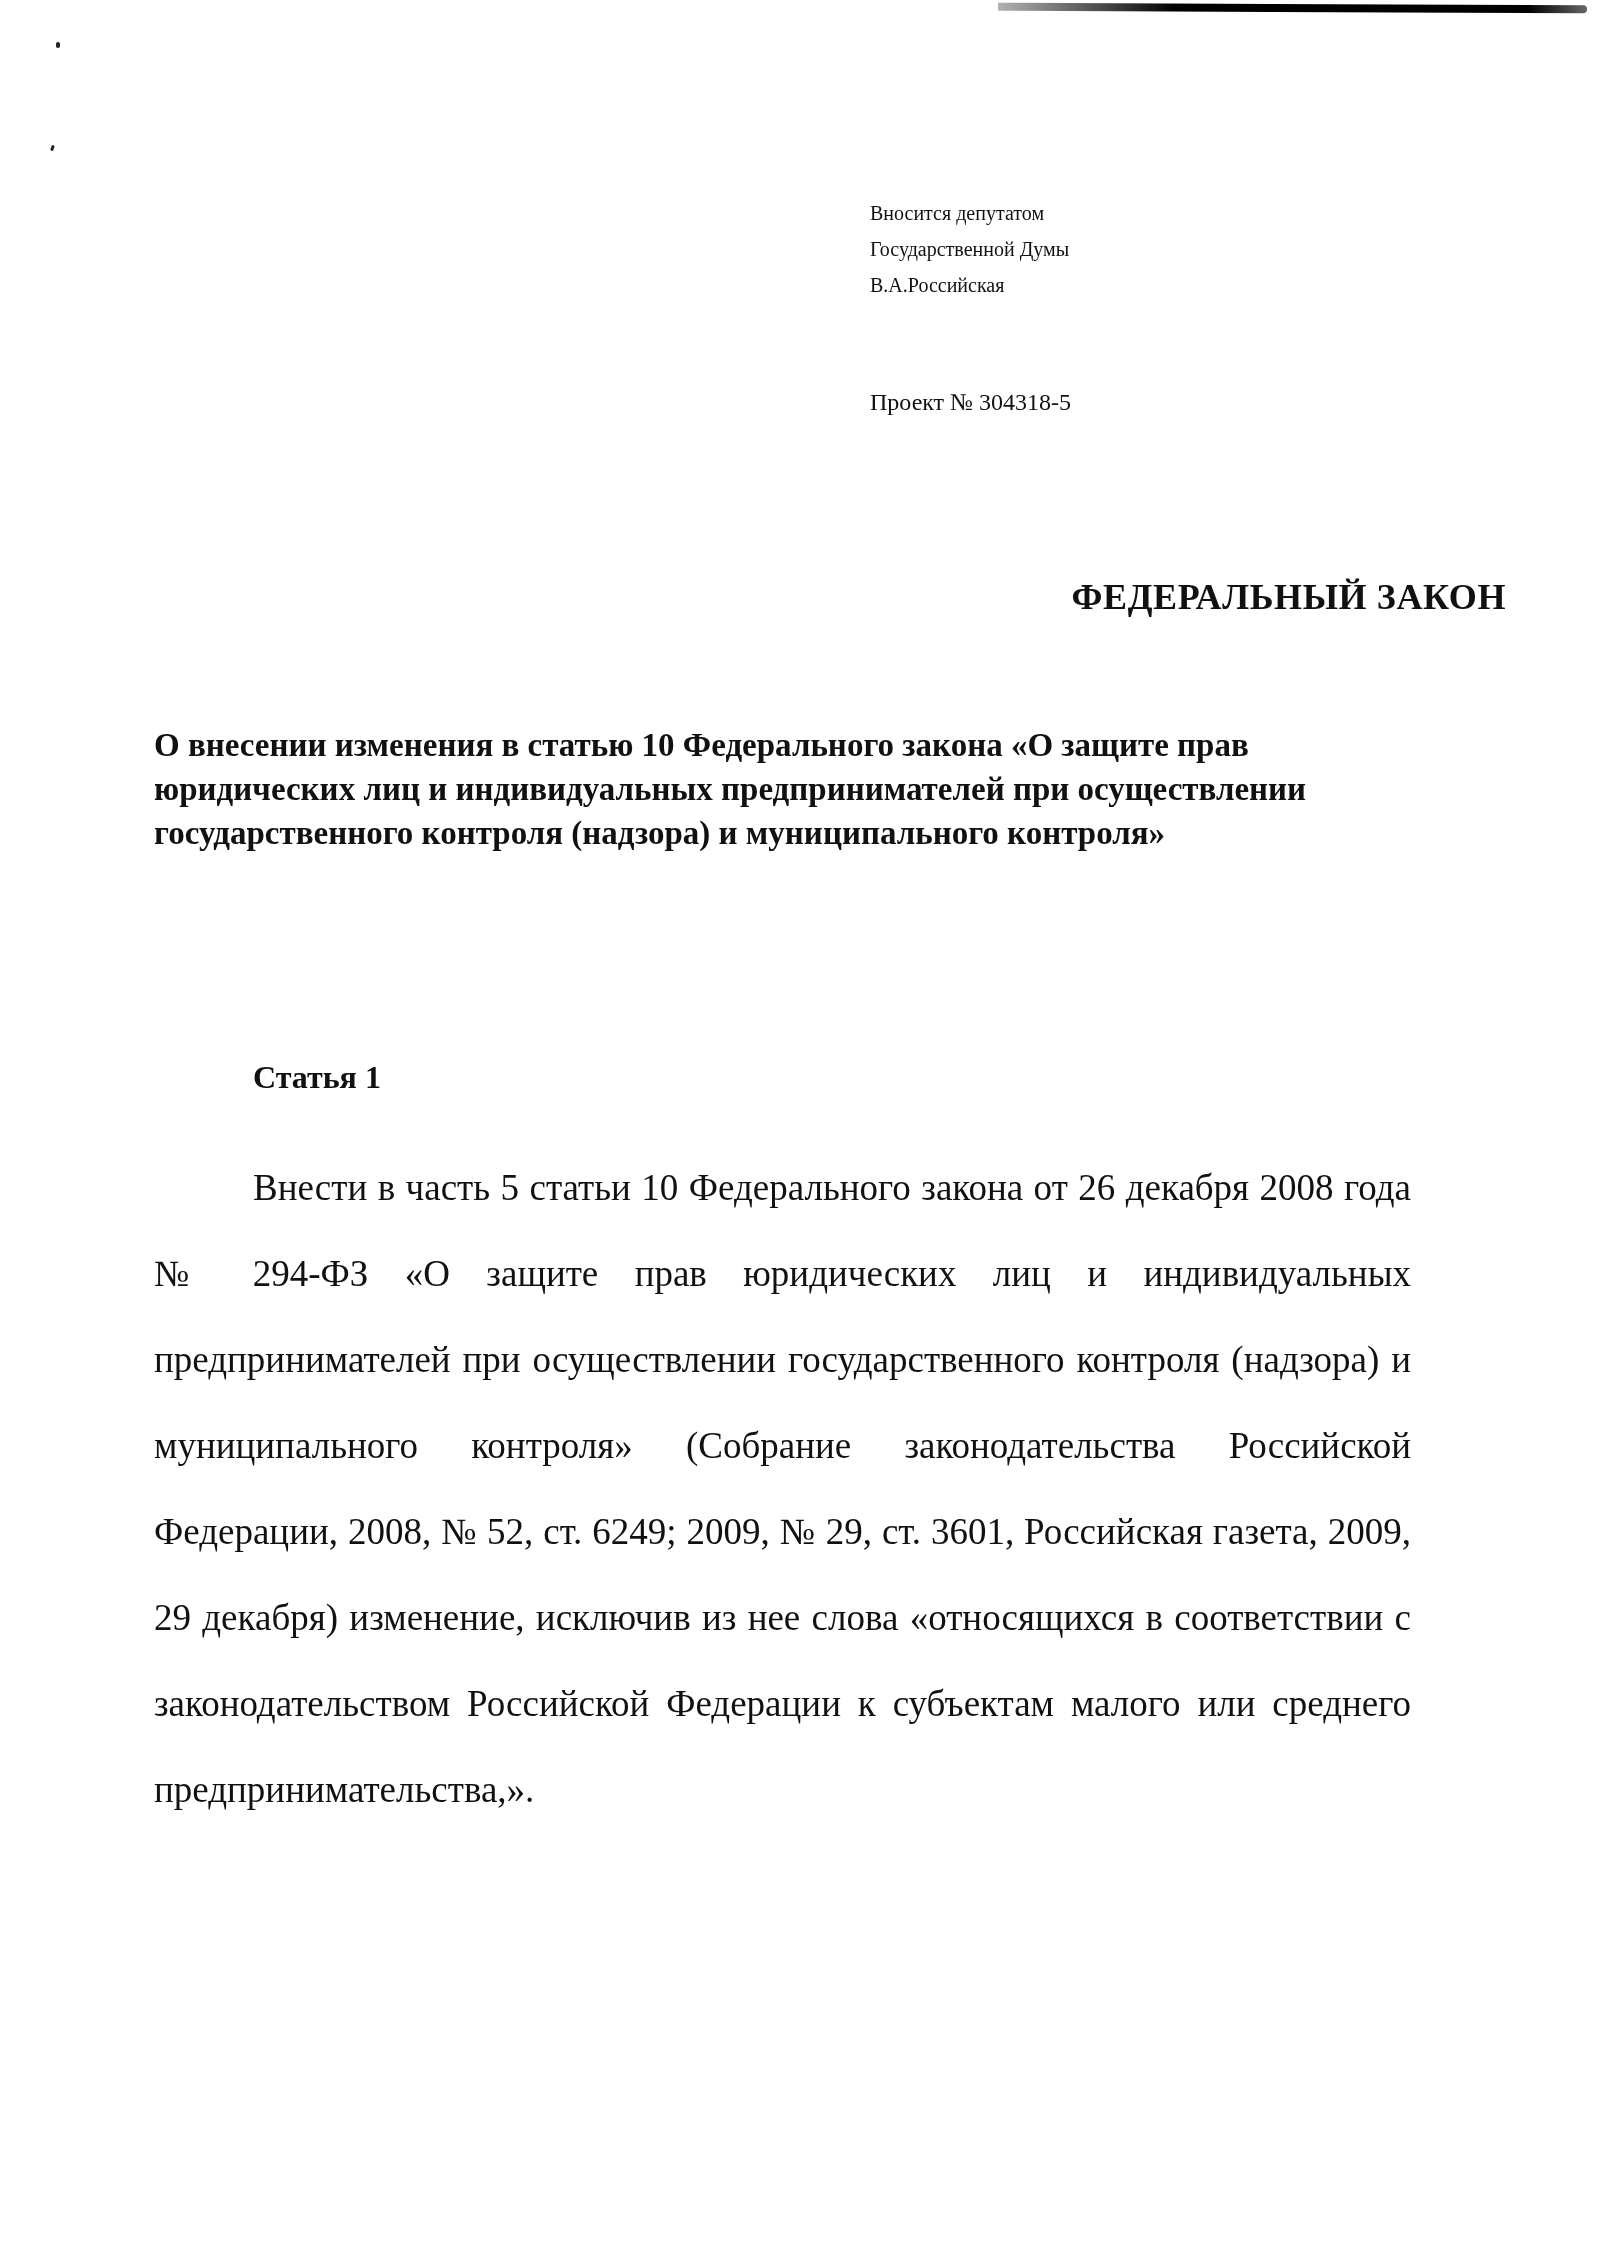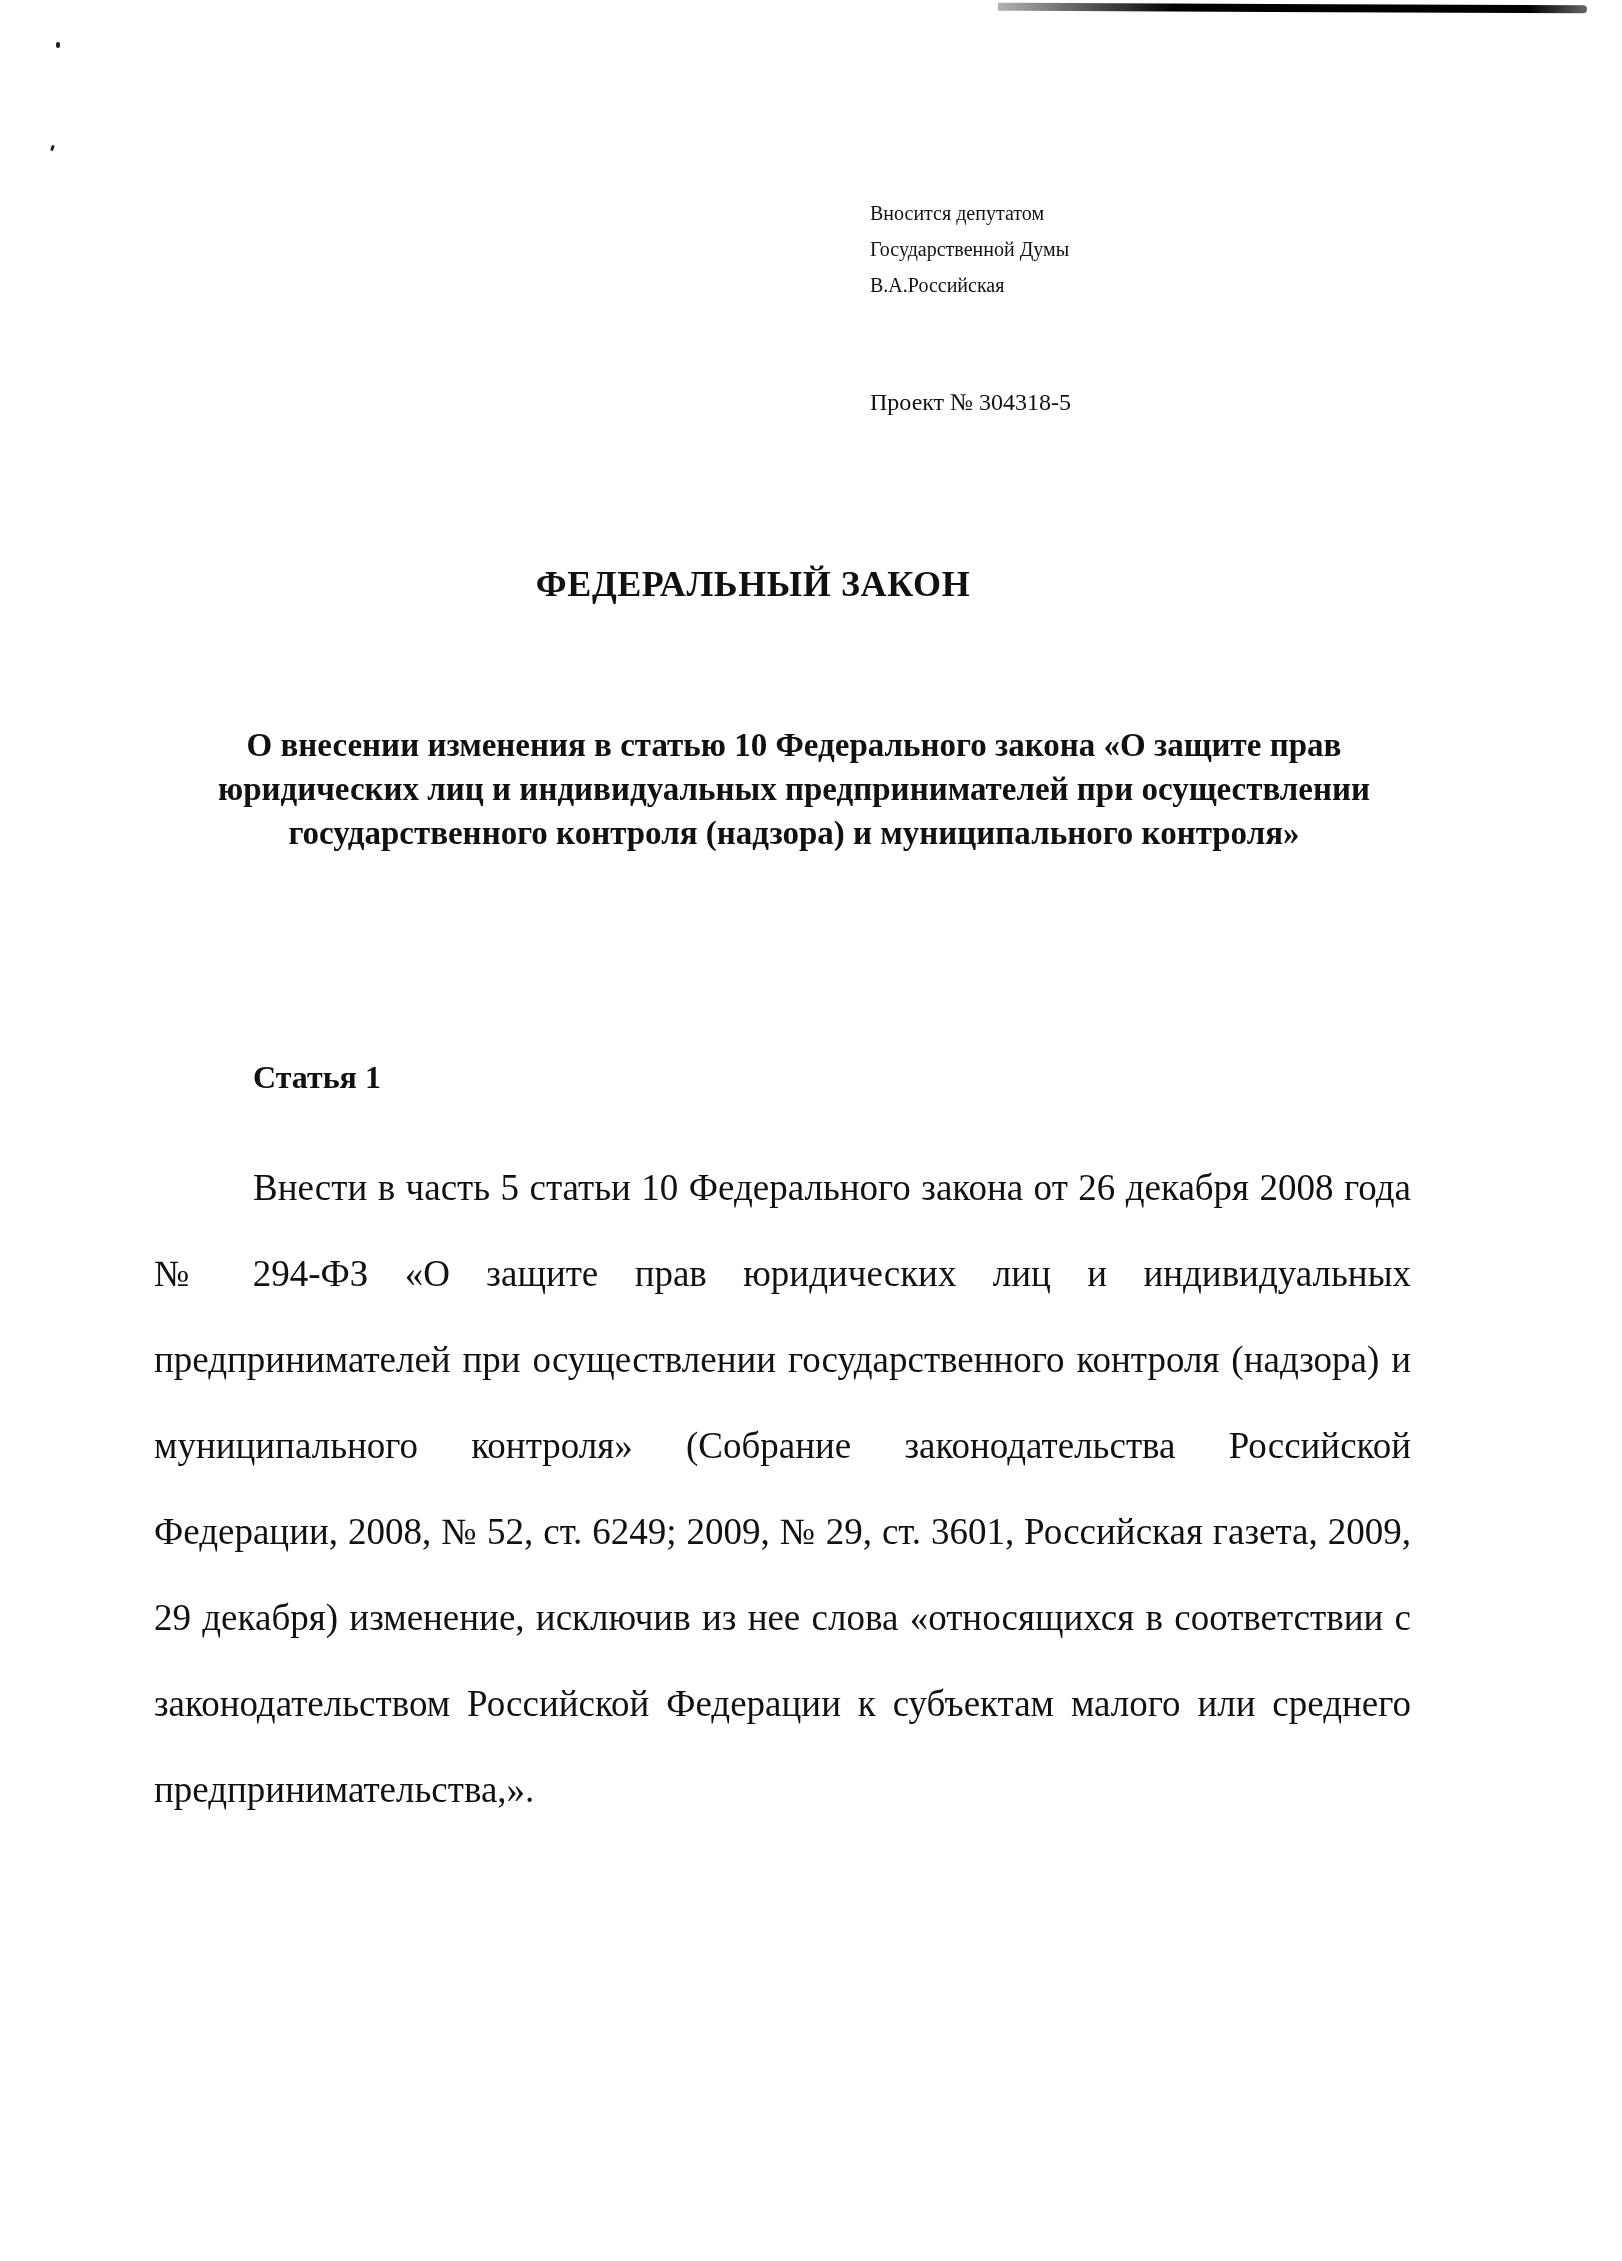--- a/index.html
+++ b/index.html
@@ -19,26 +19,26 @@
 
   .submitter {
     position:absolute; left:870px; top:195px;
     font-size:20px; line-height:36px;
   }
   .project {
     position:absolute; left:870px; top:384px;
     font-size:24px; line-height:36px;
   }
   .doc-type {
-    position:absolute; left:0; width:1506px; top:563px;
-    text-align:center; font-weight:bold; font-size:36px; letter-spacing:0.6px;
+    position:absolute; left:0; width:1506px; top:576px;
+    text-align:right; font-weight:bold; font-size:36px; letter-spacing:0.6px;
   }
   .doc-title {
     position:absolute; left:154px; width:1280px; top:723px;
-    text-align:center; font-weight:bold; font-size:33px; line-height:44px;
+    text-align:left; font-weight:bold; font-size:33px; line-height:44px;
   }
   .article-heading {
     position:absolute; left:253px; top:1059px;
     font-weight:bold; font-size:32px;
   }
   .article-body {
     position:absolute; left:154px; width:1257px; top:1145px;
     font-size:37px; line-height:86px;
     text-align:justify; text-indent:99px;
   }

